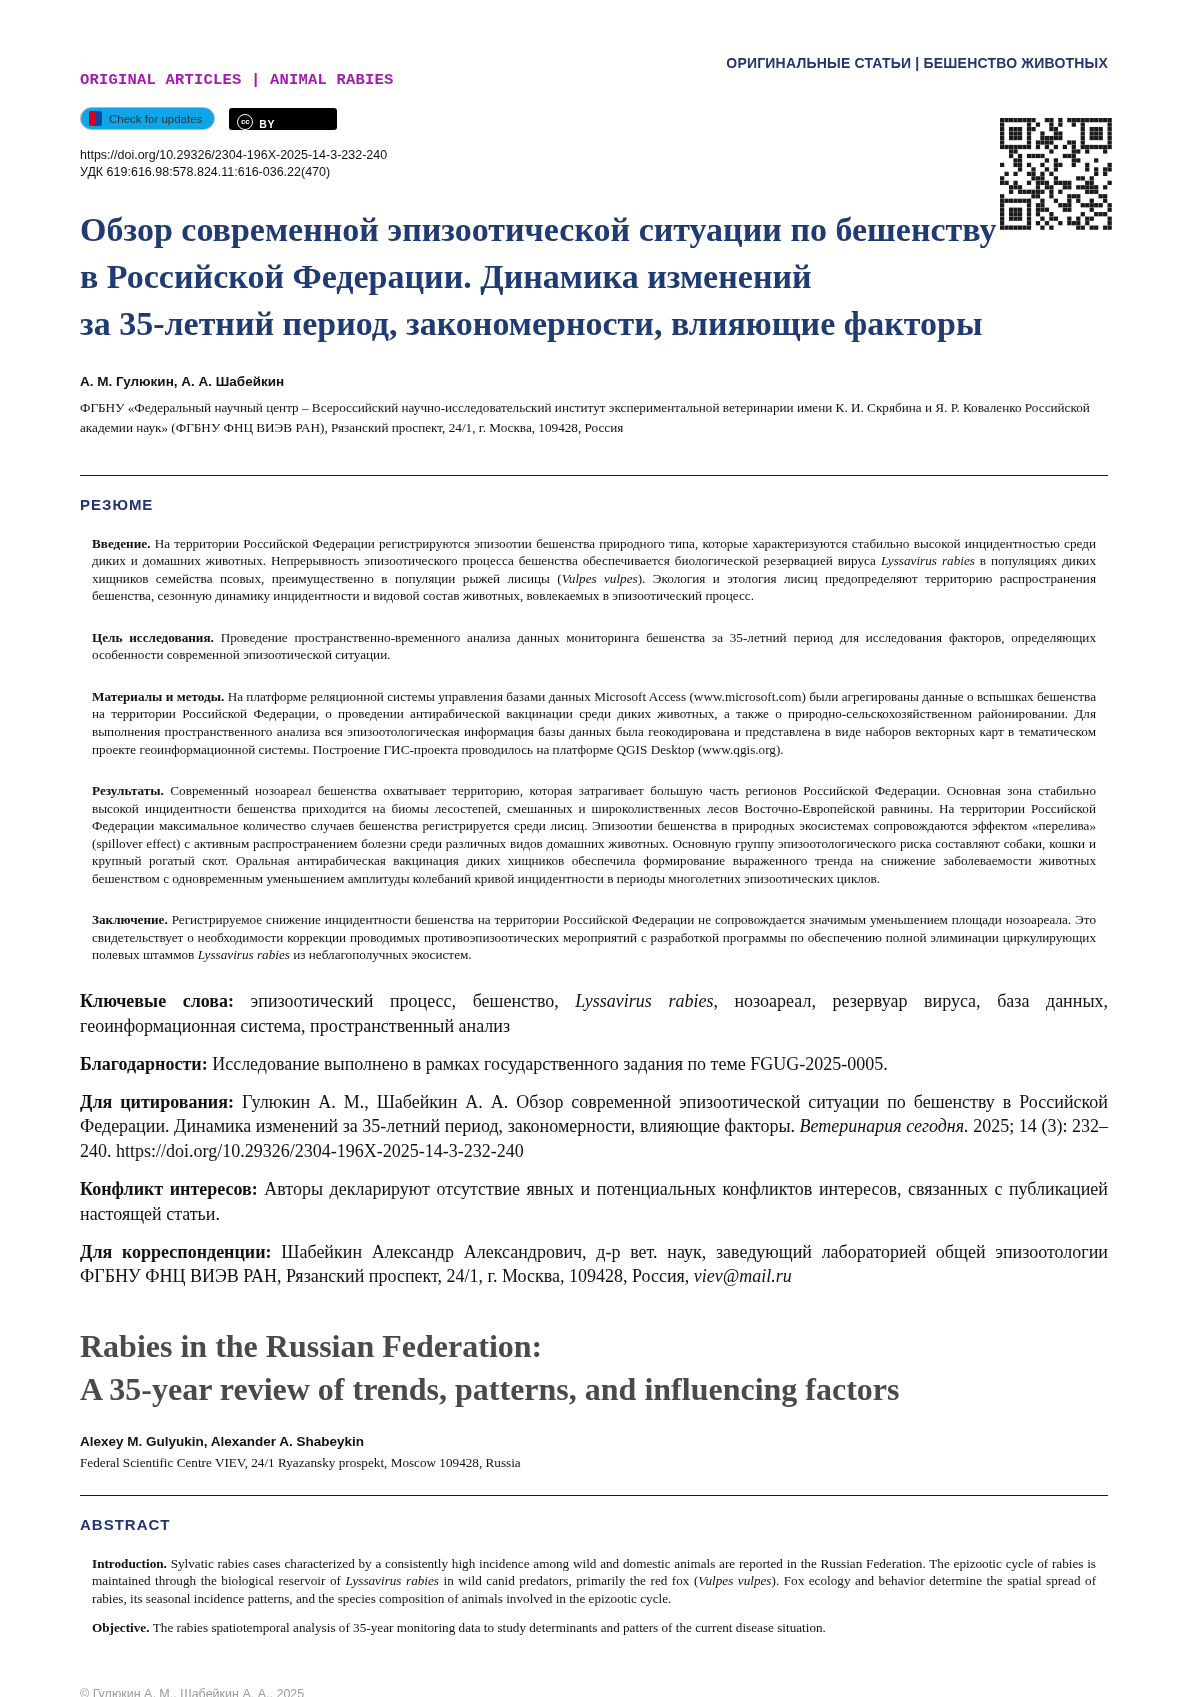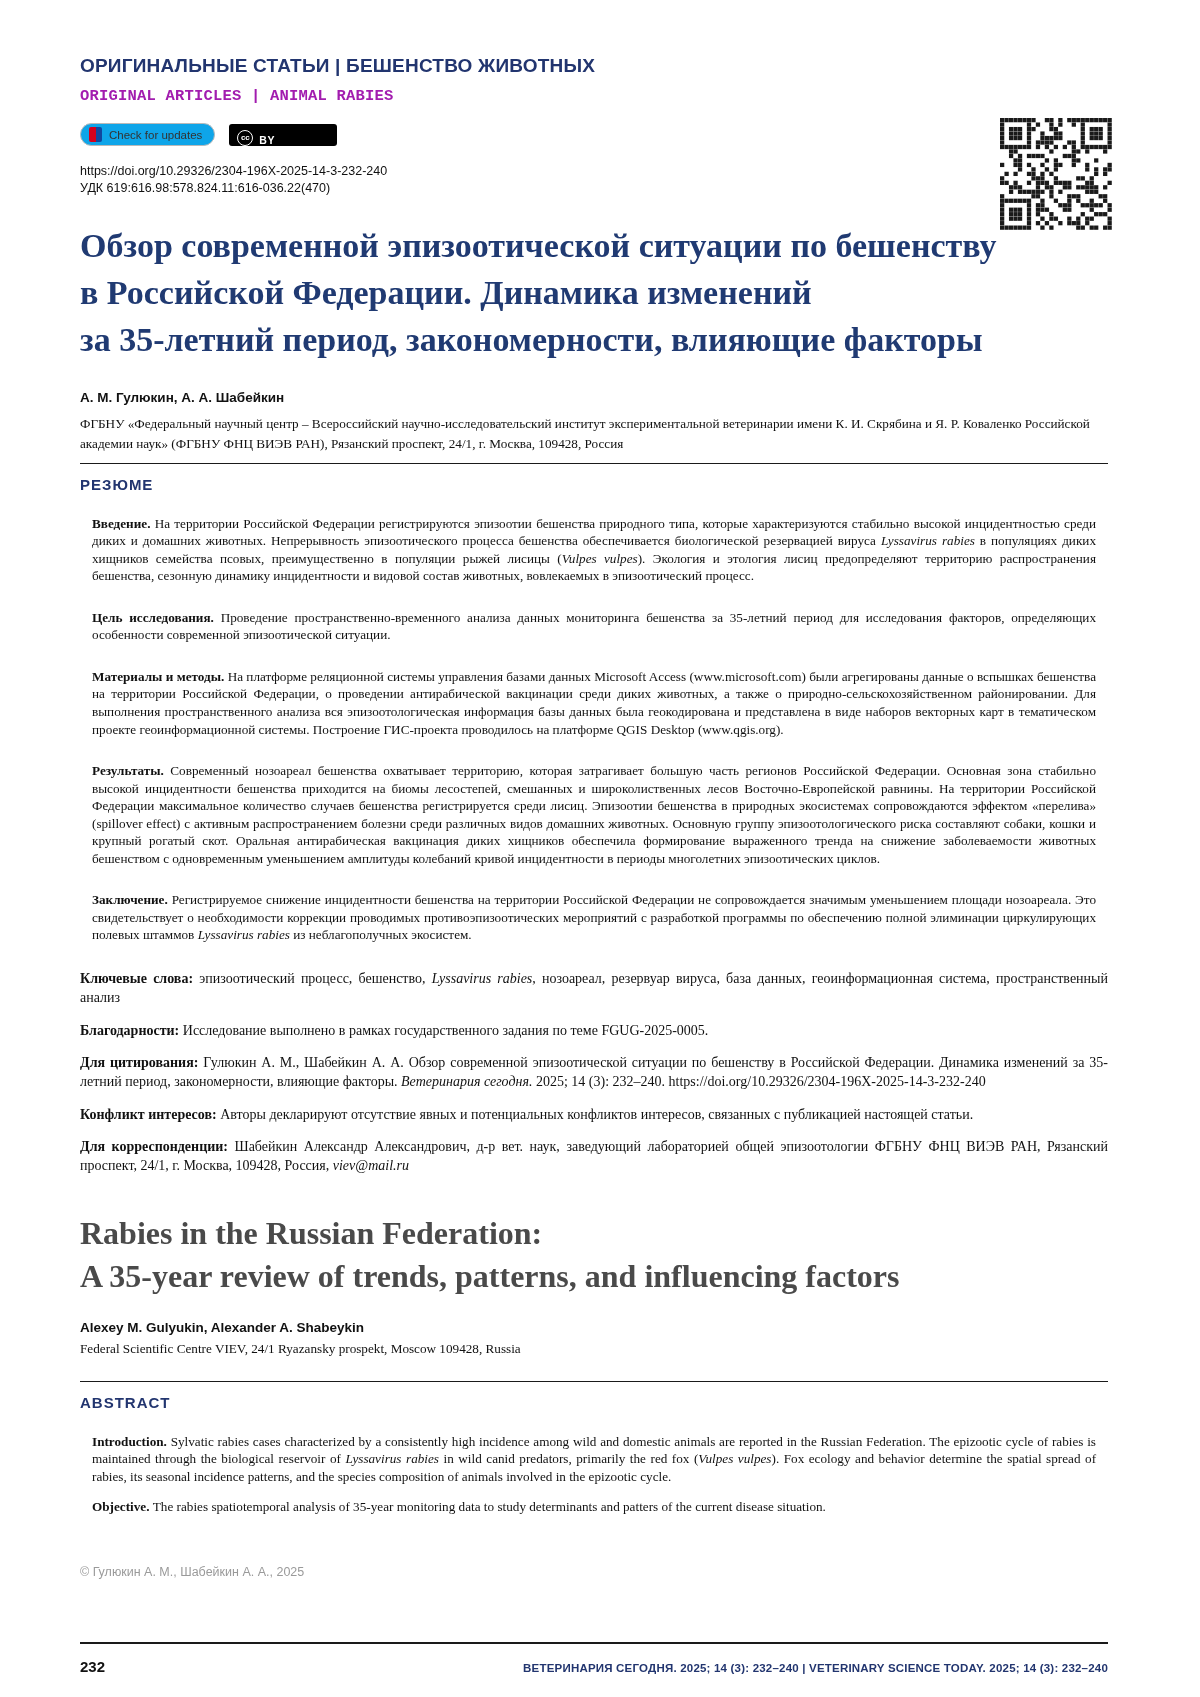--- a/index.html
+++ b/index.html
@@ -2,45 +2,45 @@
 <html><head>
 <meta charset="utf-8">
 <style>
   html,body{margin:0;padding:0;background:#e8e8e8;}
   .page{
     width:1200px;min-height:1697px;box-sizing:border-box;background:#ffffff;
     padding:55px 92px 0 80px;margin:0 auto;position:relative;
     display:flex;flex-direction:column;
     font-family:"Liberation Serif",serif;color:#111;
   }
-  .rubric-ru{font-family:"Liberation Sans",sans-serif;font-weight:700;font-size:19px;color:#22356f;letter-spacing:.2px;margin-bottom:10px;}
+  .rubric-ru{font-family:"Liberation Sans",sans-serif;font-weight:700;font-size:14px;color:#22356f;letter-spacing:.2px;margin-bottom:0;text-align:right;}
   .rubric-en{font-family:Liberation Mono, monospace;font-weight:700;font-size:15.5px;color:#a21caf;letter-spacing:.2px;margin-bottom:18px;}
   .badges-row{display:flex;align-items:center;gap:14px;margin-bottom:18px;}
   .crossmark{display:inline-flex;align-items:center;gap:7px;border:1px solid #b9b9b9;border-radius:12px;
     background:#0ea5e9;padding:3px 12px 3px 8px;font-family:"Liberation Sans",sans-serif;font-size:11.5px;color:#333;cursor:pointer;}
   .cm-icon{display:inline-flex;width:13px;height:15px;border-radius:2px;overflow:hidden;}
   .cm-red{flex:1;background:#d6001c;}
   .cm-blue{flex:1;background:#11479e;}
   .ccby{display:inline-flex;align-items:flex-end;gap:6px;background:#000;border-radius:3px;
     width:108px;height:22px;padding:0 8px;box-sizing:border-box;cursor:pointer;}
   .cc-circle{display:inline-flex;align-items:center;justify-content:center;width:14px;height:14px;border:1.4px solid #fff;border-radius:50%;
     color:#fff;font-family:"Liberation Sans",sans-serif;font-size:8px;font-weight:700;line-height:1;}
   .cc-by{color:#fff;font-family:"Liberation Sans",sans-serif;font-size:10.5px;font-weight:700;letter-spacing:.5px;}
   .doi-line{font-family:"Liberation Sans",sans-serif;font-size:12.5px;margin-bottom:3px;}
   .doi-line a{color:#111;text-decoration:none;}
   .udk-line{font-family:"Liberation Sans",sans-serif;font-size:12.5px;margin-bottom:28px;}
   .qr{position:absolute;top:118px;right:88px;width:112px;height:112px;}
   .qr svg rect{fill:#1a1a1a;}
   .title-ru{margin:0 0 26px 0;font-size:34px;line-height:1.38;font-weight:700;color:#203a72;max-width:980px;}
   .authors{font-family:"Liberation Sans",sans-serif;font-weight:700;font-size:13.5px;margin-bottom:9px;}
-  .affiliation{font-size:13.2px;line-height:1.55;margin-bottom:8px;max-width:1010px;}
-  .section-band{border-top:1px solid #1a1a1a;padding-top:12px;margin-bottom:10px;}
+  .affiliation{font-size:13.2px;line-height:1.55;margin-bottom:36px;max-width:1010px;}
+  .section-band{border-top:1px solid #1a1a1a;padding-top:20px;margin-bottom:10px;}
   .section-heading{margin:0;font-family:"Liberation Sans",sans-serif;font-weight:700;font-size:15px;letter-spacing:1px;color:#22356f;}
   .body-p{margin:12px;text-align:justify;font-size:13.2px;line-height:1.33;}
-  .note-block{margin-top:13px;text-align:justify;font-size:14px;line-height:1.38;}
+  .note-block{margin-top:13px;text-align:justify;font-size:18px;line-height:1.38;}
   .title-en{margin:36px 0 22px 0;font-size:32px;line-height:1.35;font-weight:700;color:#4a4a4a;max-width:1000px;}
   .authors-en{font-family:"Liberation Sans",sans-serif;font-weight:700;font-size:13.5px;margin-bottom:6px;}
   .affiliation-en{font-size:13.2px;margin-bottom:24px;}
   .abstract-wrap{margin-bottom:6px;}
   .copyright{margin-top:32px;color:#9a9a9a;font-size:12.5px;font-family:"Liberation Sans",sans-serif;}
   .footer{margin-top:auto;border-top:2px solid #1a1a1a;padding:14px 0 22px 0;display:flex;justify-content:space-between;align-items:baseline;}
   .page-num{font-family:"Liberation Sans",sans-serif;font-weight:700;font-size:15px;color:#111;}
   .journal-ref{font-family:"Liberation Sans",sans-serif;font-weight:700;font-size:11.5px;color:#22356f;letter-spacing:.2px;}
 </style>
 </head>

